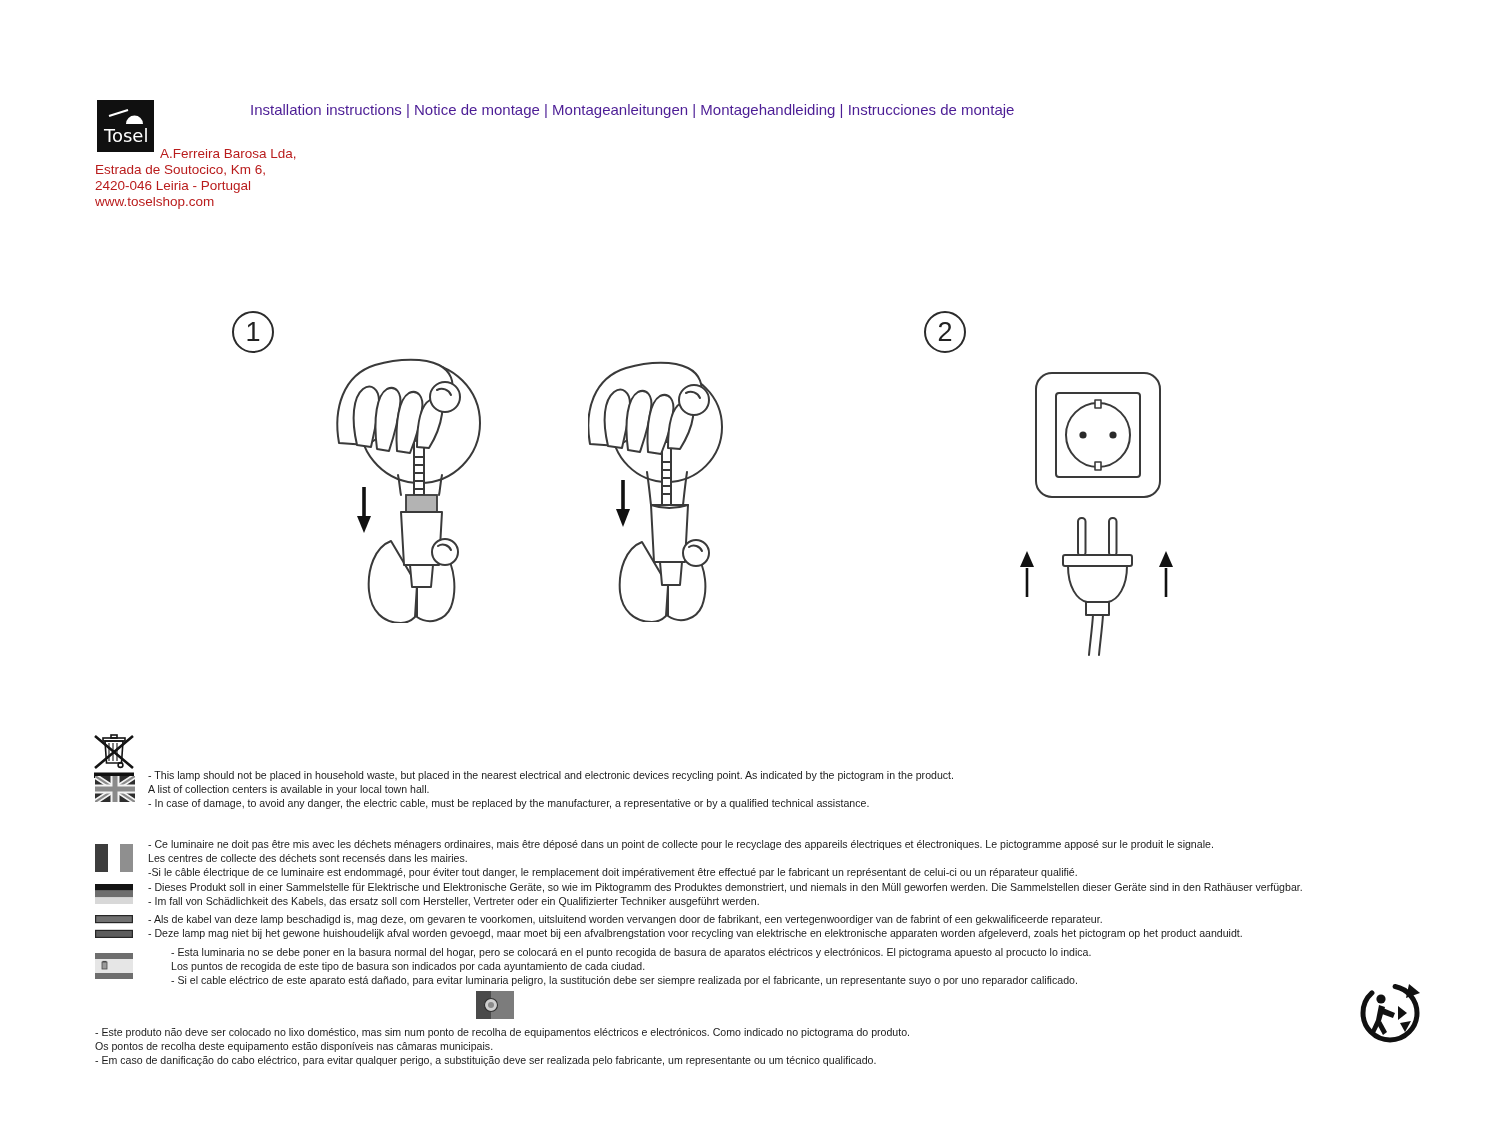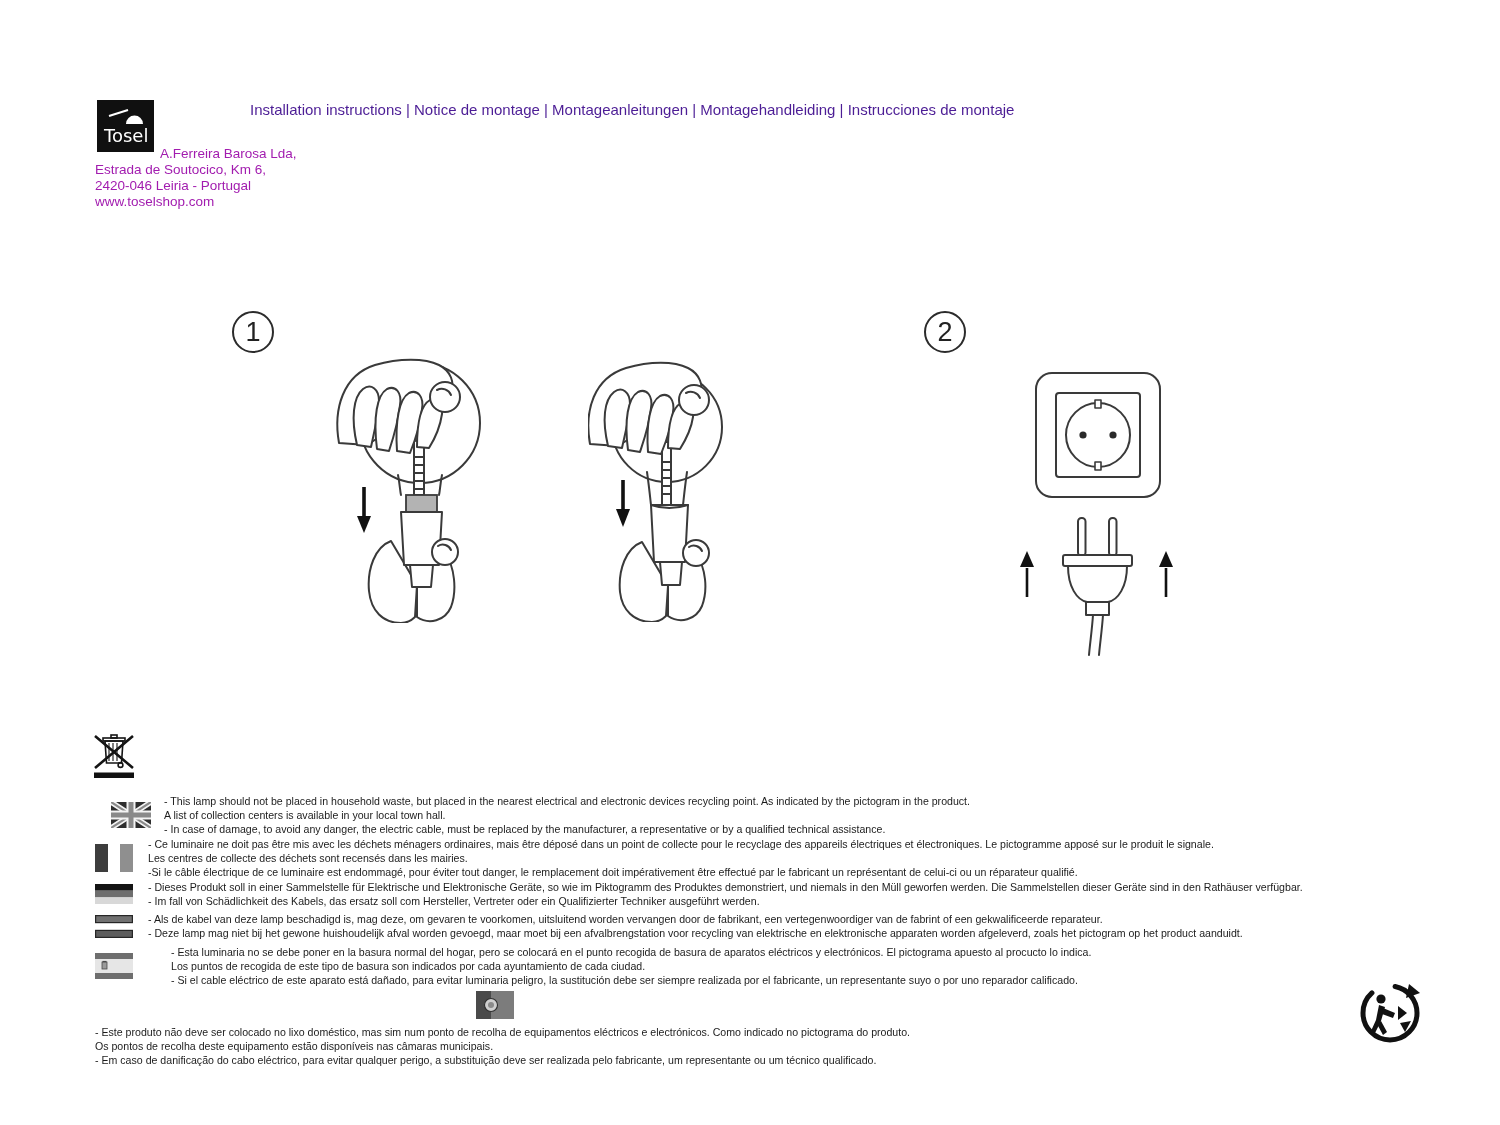--- a/index.html
+++ b/index.html
@@ -7,35 +7,35 @@
     position:relative; width:1500px; height:1125px; background:#ffffff;
     font-family:"Liberation Sans","DejaVu Sans",sans-serif; color:#1f1f1f;
     overflow:hidden;
   }
   .abs { position:absolute; }
 
   
   .logo-box { left:97px; top:100px; width:57px; height:52px; }
   .doc-title { left:250px; top:97px; width:1100px; 
                font-size:15px; line-height:26px; color:#4c1d95; }
-  .address { left:95px; top:146px; font-size:13.5px; line-height:16px; color:#a21caf; }
+  .address { left:95px; top:146px; font-size:13.5px; line-height:16px; color:#b91c1c; }
   .address .indent { padding-left:65px; }
 
   
   .step-circle { width:42px; height:42px; border:2px solid #2b2b2b; border-radius:50%;
     display:flex; align-items:center; justify-content:center; font-size:27px; color:#222;
     box-sizing:border-box; }
   .step-1 { left:232px; top:311px; }
   .step-2 { left:924px; top:311px; }
 
   
   .notice-row { left:95px; display:flex; align-items:center; }
   .flag-box { width:40px; flex:0 0 40px; margin-right:13px; display:flex; align-items:center; }
   .notice-text { font-size:10.6px; line-height:14px; color:#1c1c1c; white-space:nowrap; }
-  .row-en { top:794px; height:42px;margin-left:16px; }
+  .row-en { top:768px; height:42px; }
   .row-fr { top:837px; height:42px; }
   .row-de { top:880px; height:28px; }
   .row-nl { top:912px; height:28px; }
   .row-es { top:945px; height:42px;gap:23px; }
   .row-pt { top:985px; height:42px;flex-direction:column; }
 
   .line-art { stroke:#3a3a3a; fill:none; stroke-width:2; stroke-linecap:round; stroke-linejoin:round; }
   .white-fill { fill:#ffffff; }
 </style>
 </head>

